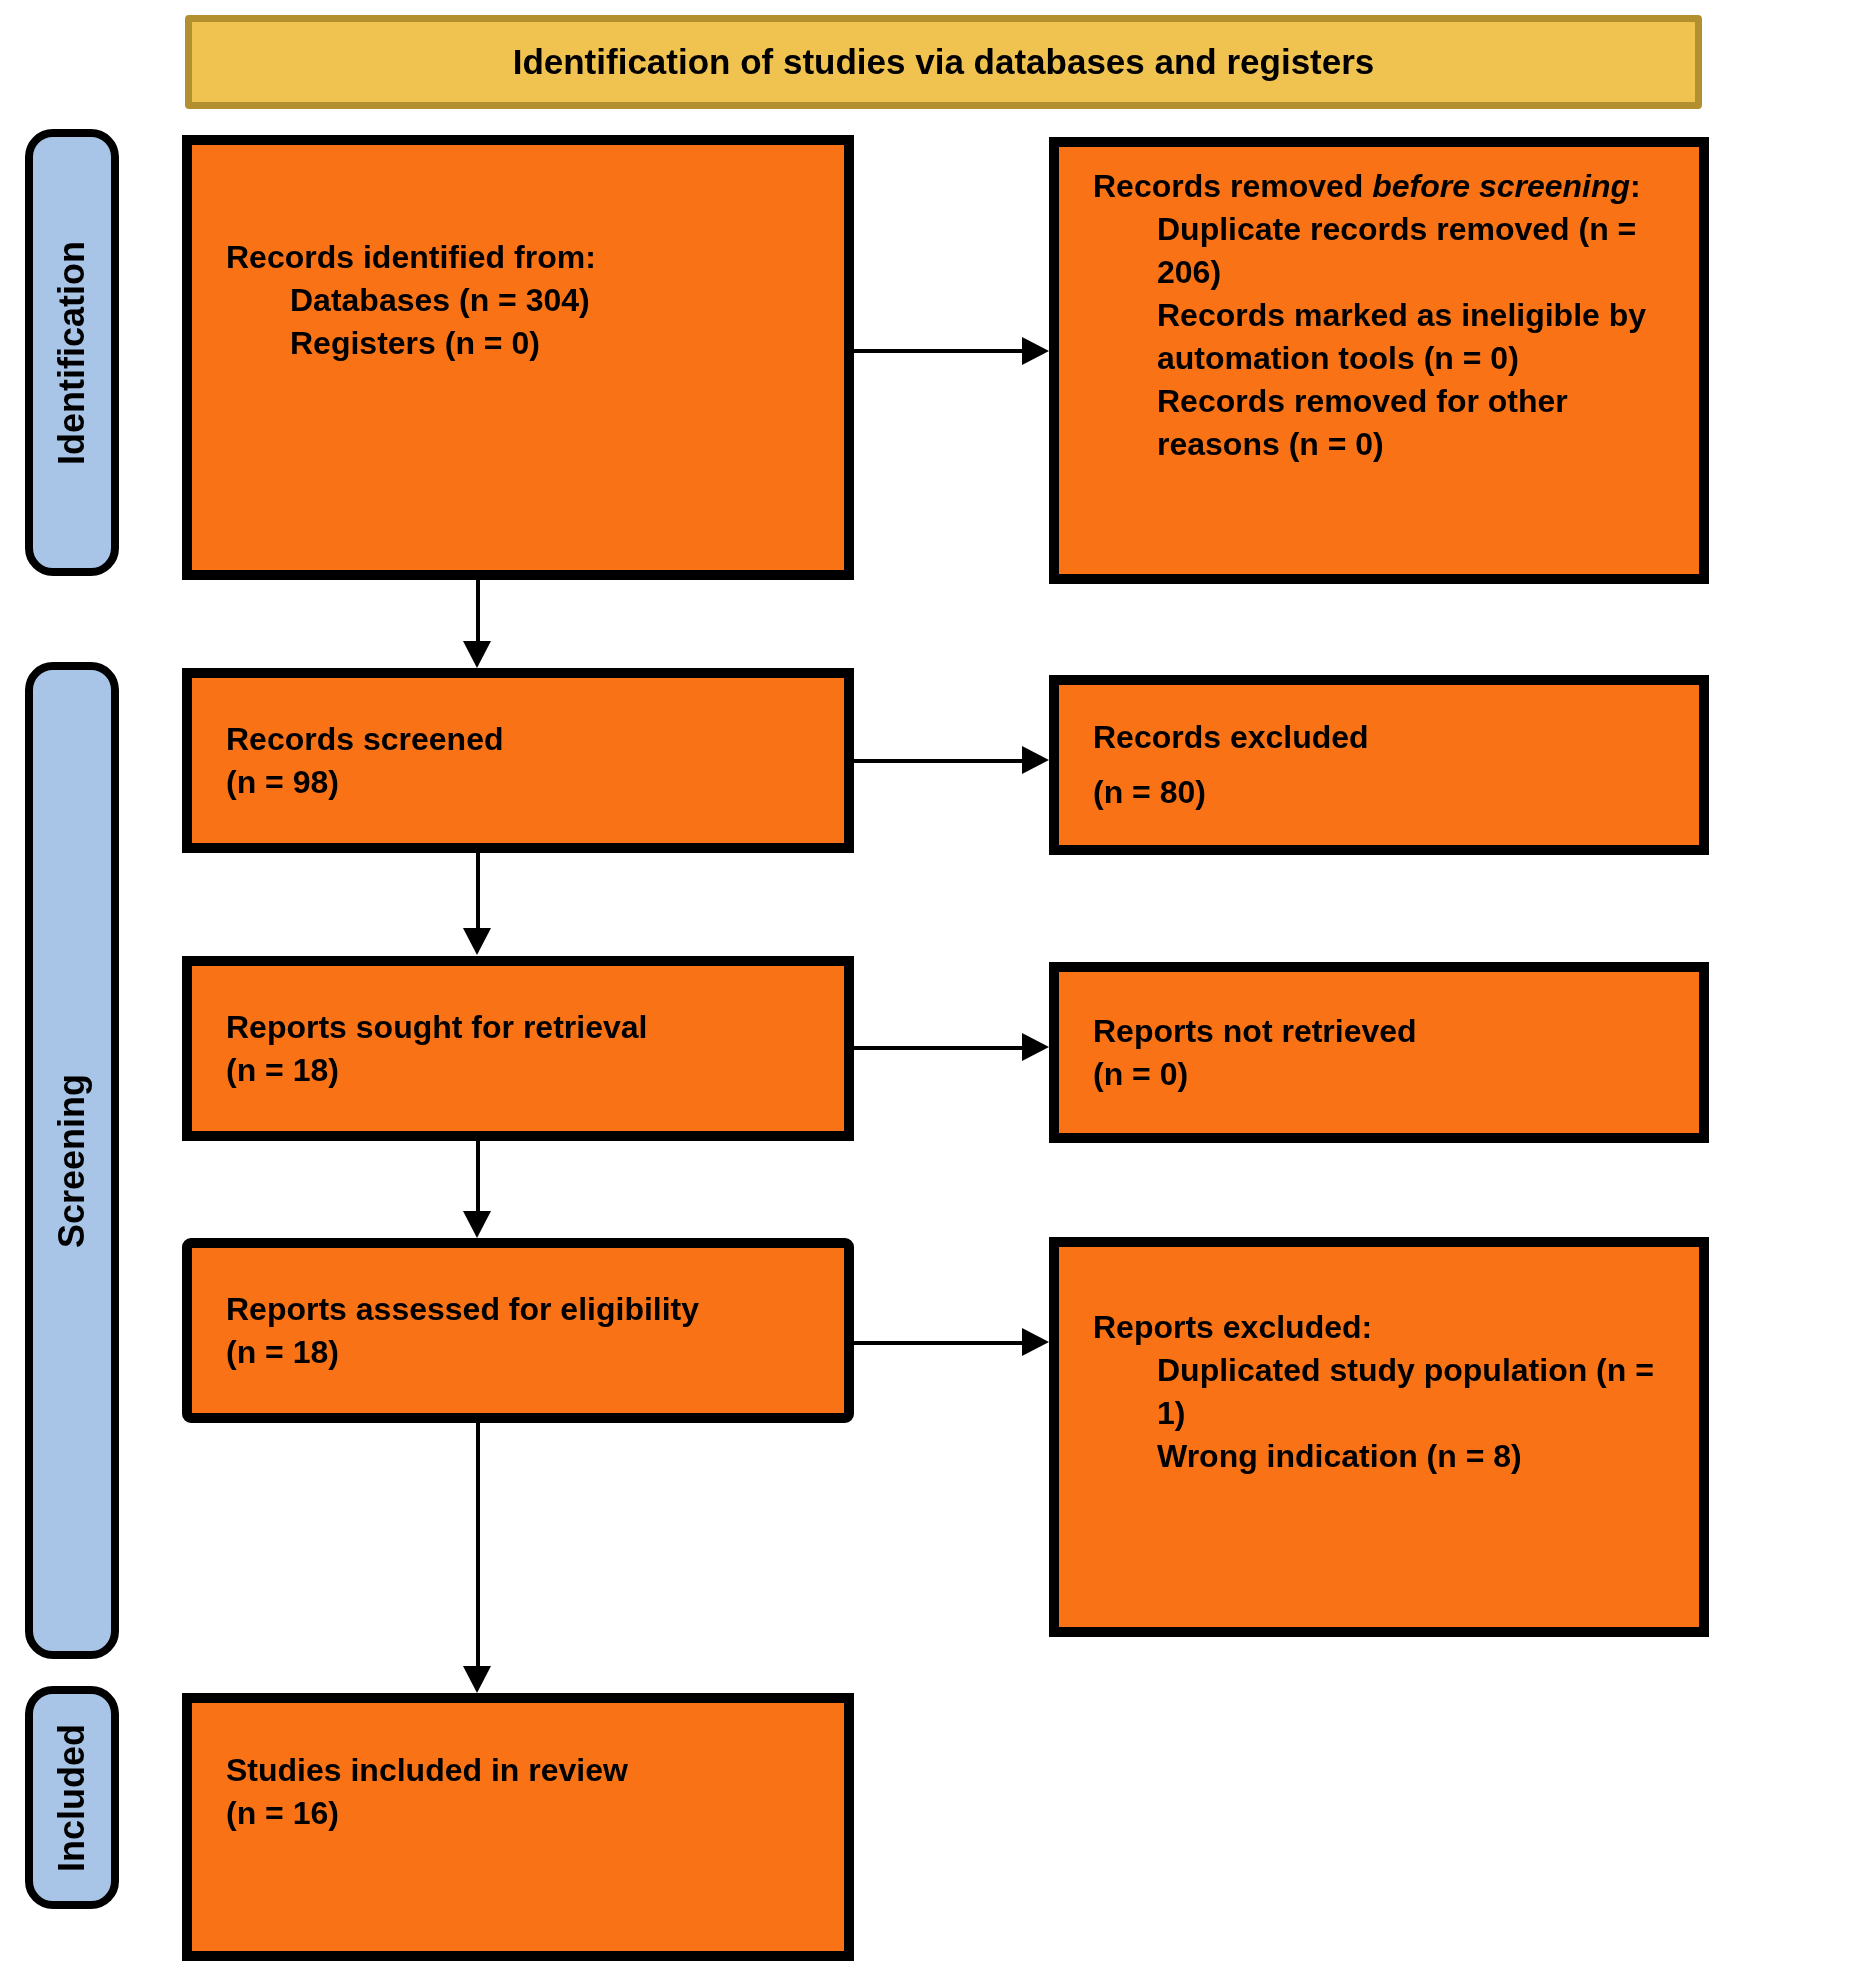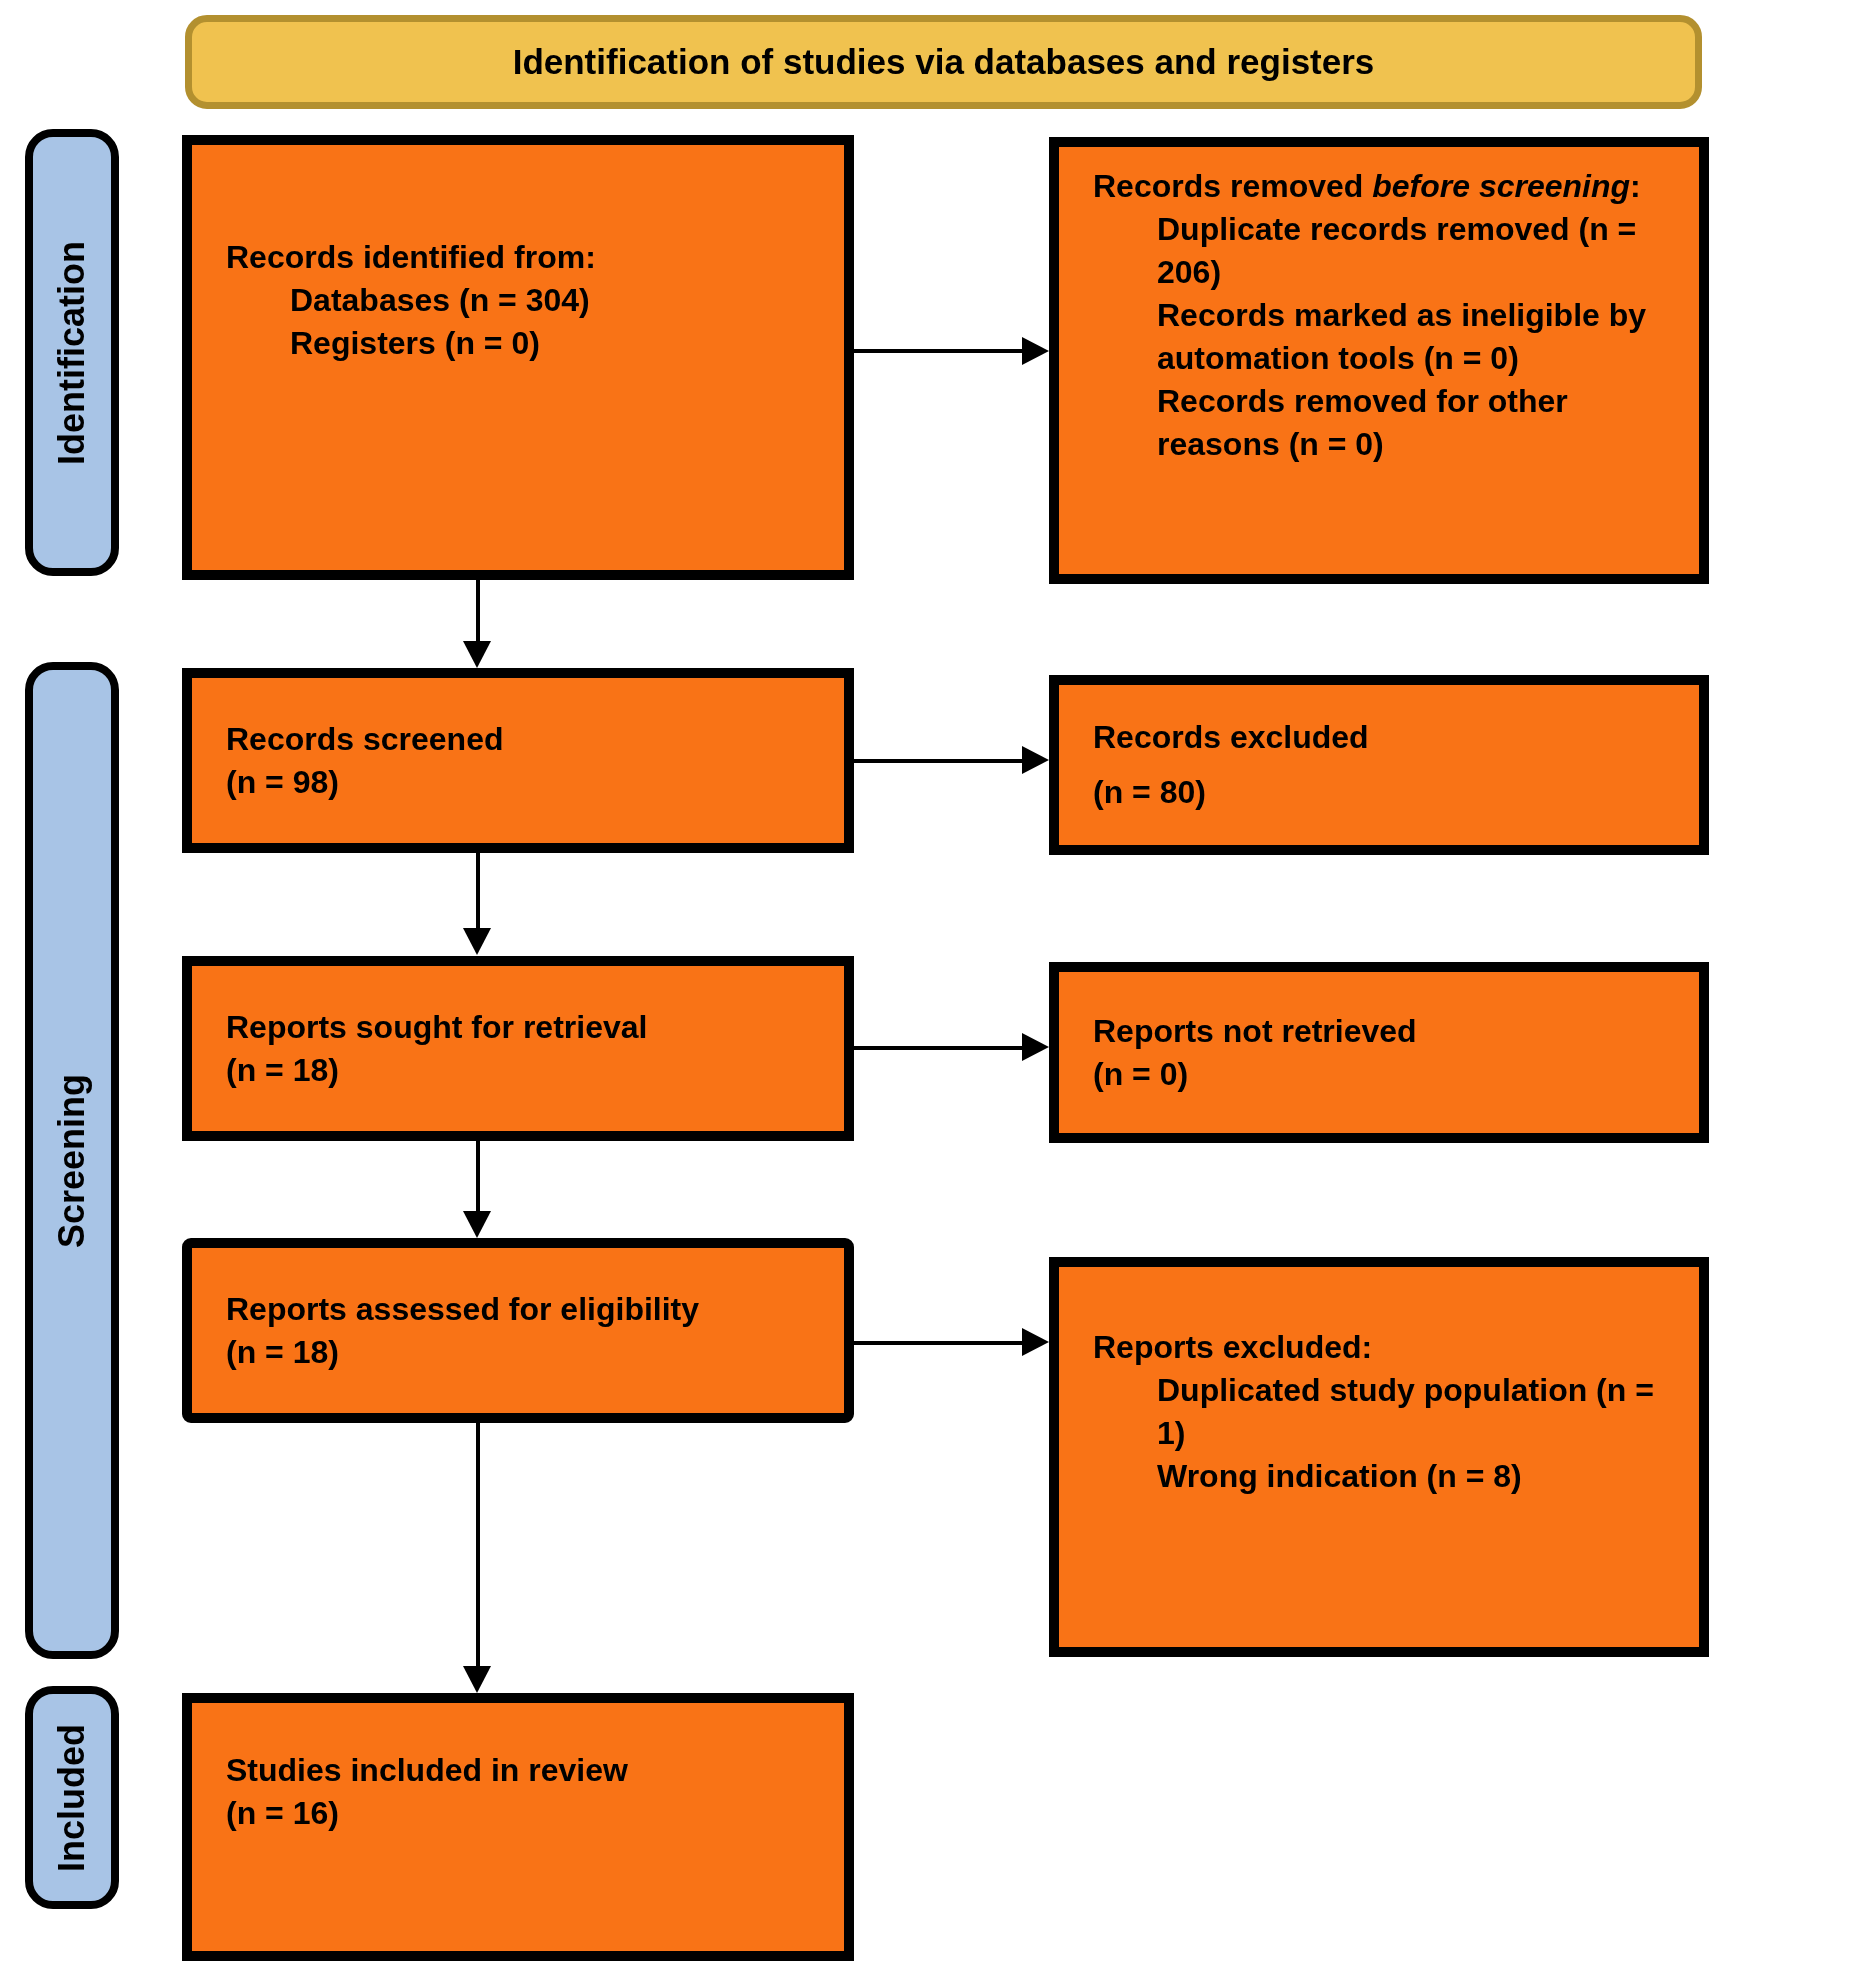--- a/index.html
+++ b/index.html
@@ -8,21 +8,21 @@
     position:relative;
     width:1867px; height:1975px;
     font-family:"Liberation Sans", sans-serif;
     color:#000;
   }
   
   .banner {
     position:absolute; left:185px; top:15px; width:1517px; height:94px;
     background:#F0C24F;
     border:7.3px solid #B3902F;
-    border-radius:22px;
+    border-radius:4px;
     display:flex; align-items:center; justify-content:center;
   }
   .banner .t { font-size:35px; font-weight:bold; }
   
   .stage {
     position:absolute; left:25px; width:94px;
     background:#A8C4E6;
     border:8.2px solid #000;
     border-radius:28px;
     display:flex; align-items:center; justify-content:center;
@@ -50,21 +50,21 @@
   .col-left  { left:182px;  width:672px; }
   .col-right { left:1049px; width:660px; }
   .b1 { top:135px;  height:445px; justify-content:flex-start; padding-top:91px; }
   .b2 { top:668px; height:185px; }
   .b3 { top:956px; height:185px; }
   .b4 { top:1238px; height:185px;border-radius:9px; }
   .b5 { top:1693px; height:268px; justify-content:flex-start; padding-top:46px; }
   .r1 { top:137px;  height:447px; justify-content:flex-start; padding-top:18px; }
   .r2 { top:675px; height:180px;gap:12px; }
   .r3 { top:962px; height:181px; }
-  .r4 { top:1237px; height:400px; justify-content:flex-start; padding-top:59px;margin-top:20px; }
+  .r4 { top:1237px; height:400px; justify-content:flex-start; padding-top:59px; }
   
   .vline { position:absolute; width:3.6px;  background:#000; }
   .hline { position:absolute; height:3.6px; background:#000; }
   .head-down {
     position:absolute; width:0; height:0;
     border-left:14.6px solid transparent;
     border-right:14.6px solid transparent;
     border-top:27px solid #000;
   }
   .head-right {

